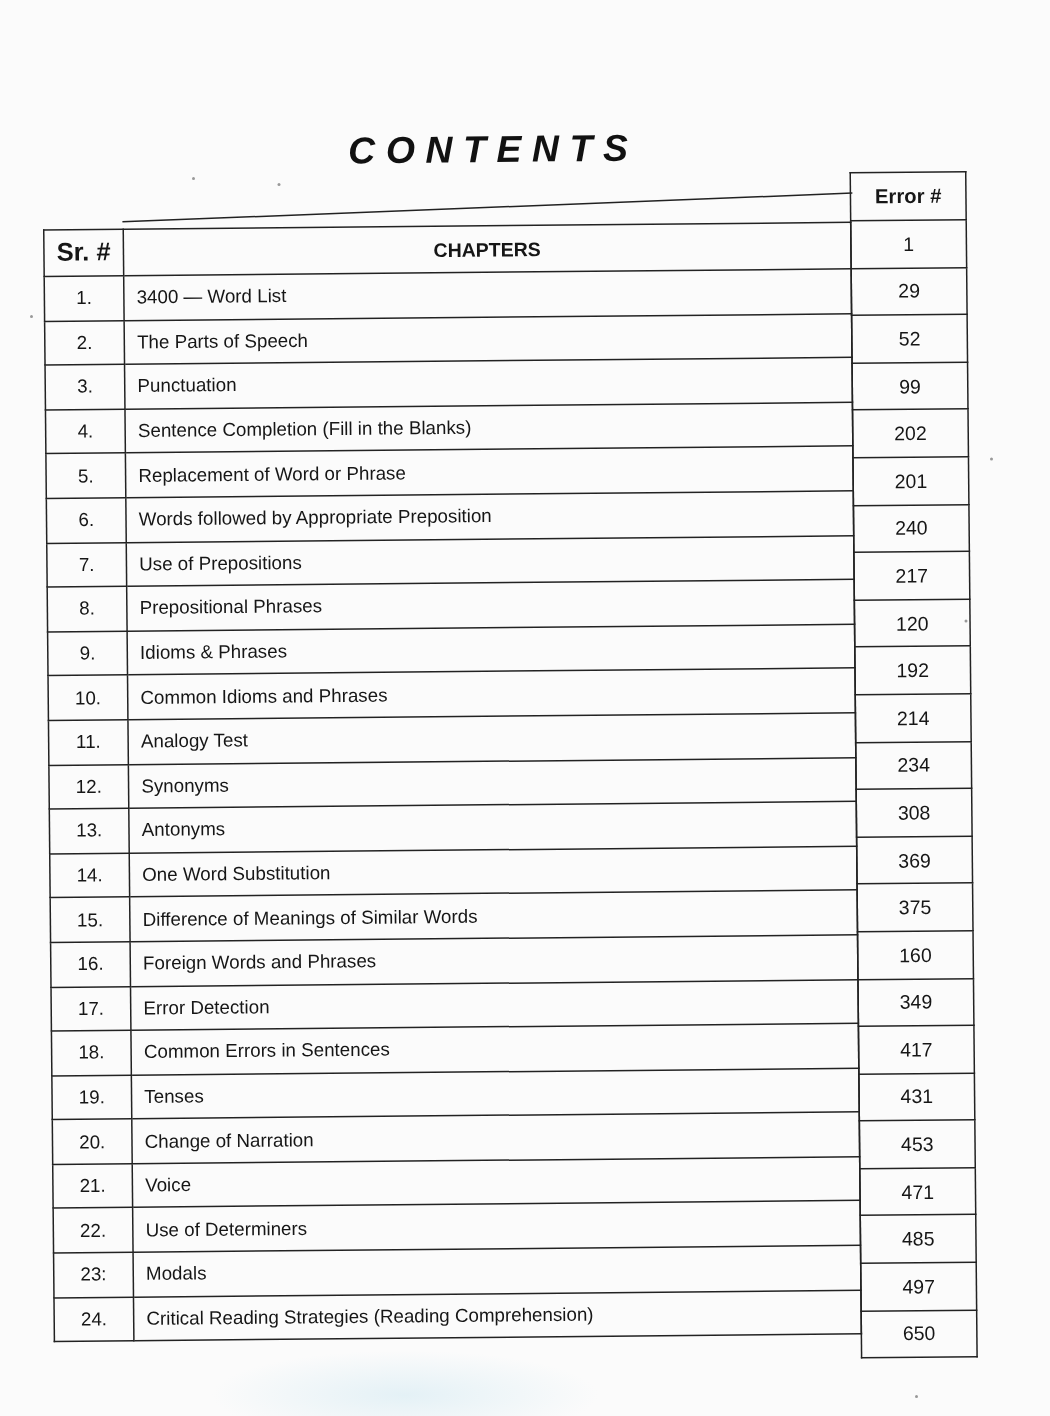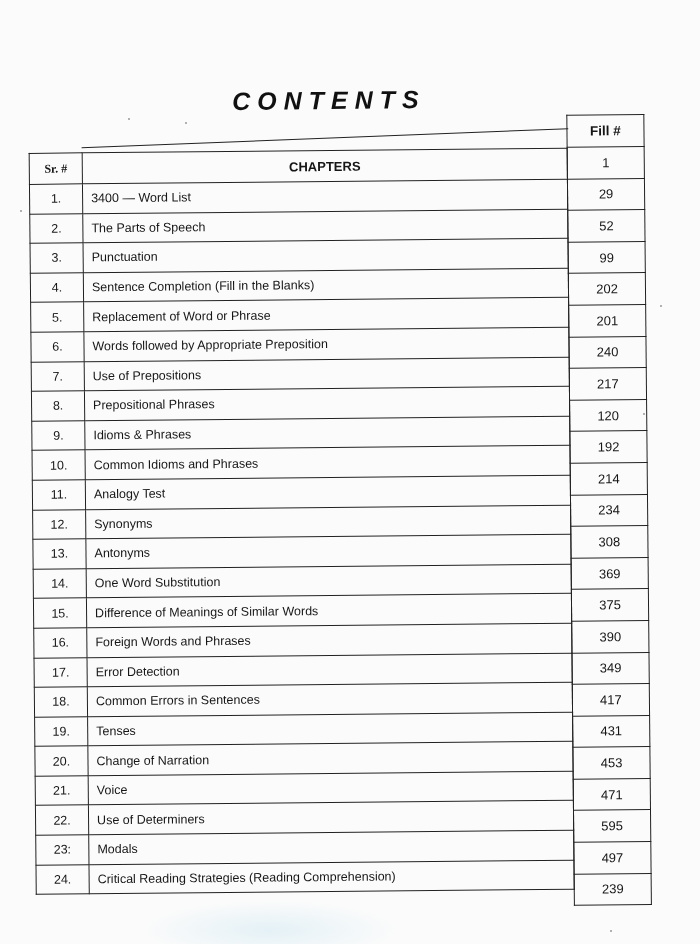--- a/index.html
+++ b/index.html
@@ -28,21 +28,21 @@
     position: absolute; left: 32px; top: 150px; width: 539px;
     border-collapse: collapse;
     font-size: 12.5px;
   }
   .left-table td, .left-table th {
     border: 1.2px solid #222;
     height: 28.6px; padding: 0;
   }
   .left-table .sr { width: 52px; text-align: center; font-weight: normal; }
   .left-table .chap { padding-left: 8px; text-align: left; }
-  .left-table th.sr { font-weight: bold; font-size: 12px; font-family: Liberation Serif, serif; }
+  .left-table th.sr { font-weight: bold; font-size: 17px; }
   .left-table th.chap { text-align: center; font-weight: bold; font-size: 13px; padding: 0; }
   .left-table th { height: 30px; }
   
   .right-col {
     position: absolute; left: 570px; top: 117px; width: 78px;
     border-collapse: collapse; font-size: 13px;
   }
   .right-col td, .right-col th {
     border: 1.2px solid #222; text-align: center; padding: 0;
     height: 30.6px;
@@ -167,21 +167,21 @@
         <tr>
           <td class="sr">24.</td>
           <td class="chap">Critical Reading Strategies (Reading Comprehension)</td>
         </tr>
       </tbody>
   </table>
 
   <table class="right-col">
     <thead>
       <tr>
-        <th>Fill #</th>
+        <th>Error #</th>
       </tr>
     </thead>
     <tbody id="page-rows">
         <tr>
           <td>1</td>
         </tr>
         <tr>
           <td>29</td>
         </tr>
         <tr>
@@ -217,45 +217,45 @@
         <tr>
           <td>308</td>
         </tr>
         <tr>
           <td>369</td>
         </tr>
         <tr>
           <td>375</td>
         </tr>
         <tr>
-          <td>390</td>
+          <td>160</td>
         </tr>
         <tr>
           <td>349</td>
         </tr>
         <tr>
           <td>417</td>
         </tr>
         <tr>
           <td>431</td>
         </tr>
         <tr>
           <td>453</td>
         </tr>
         <tr>
           <td>471</td>
         </tr>
         <tr>
-          <td>595</td>
+          <td>485</td>
         </tr>
         <tr>
           <td>497</td>
         </tr>
         <tr>
-          <td>239</td>
+          <td>650</td>
         </tr>
       </tbody>
   </table>
 </div>
 
 <div class="speck" style="left:128px;top:118px"></div>
 <div class="speck" style="left:185px;top:122px"></div>
 <div class="speck" style="left:660px;top:305px"></div>
 <div class="speck" style="left:643px;top:413px"></div>
 <div class="speck" style="left:20px;top:210px"></div>

